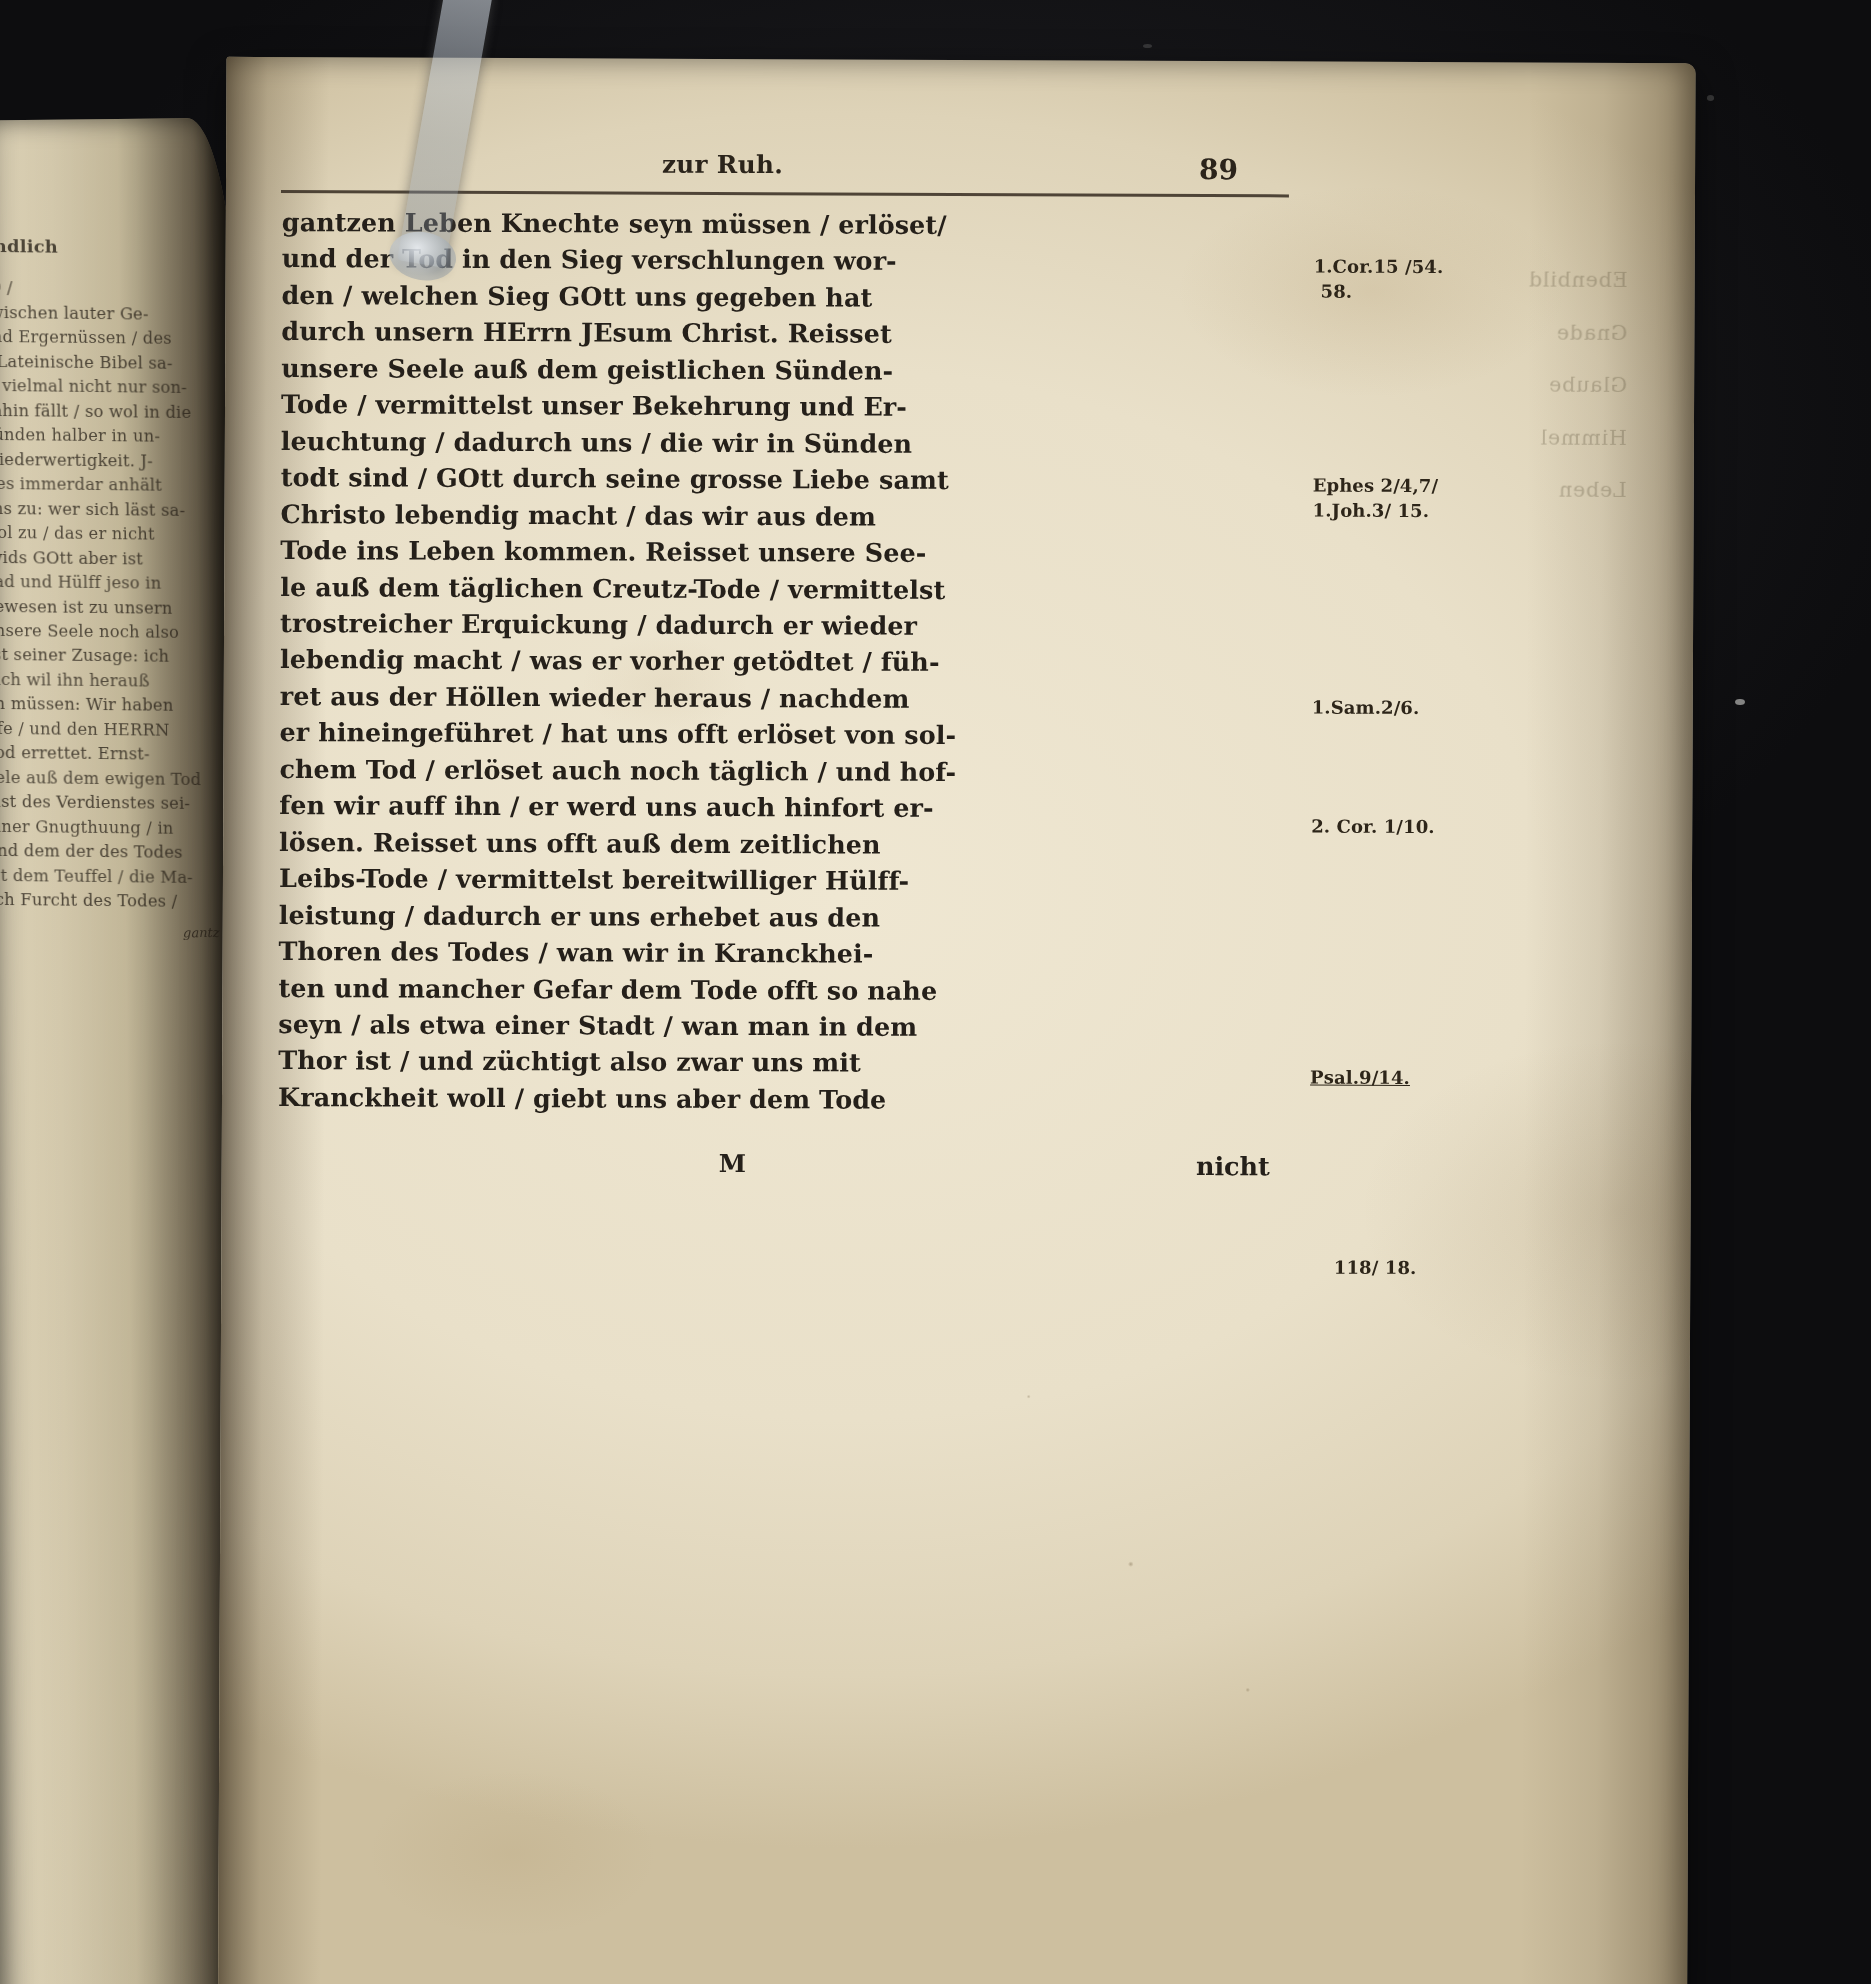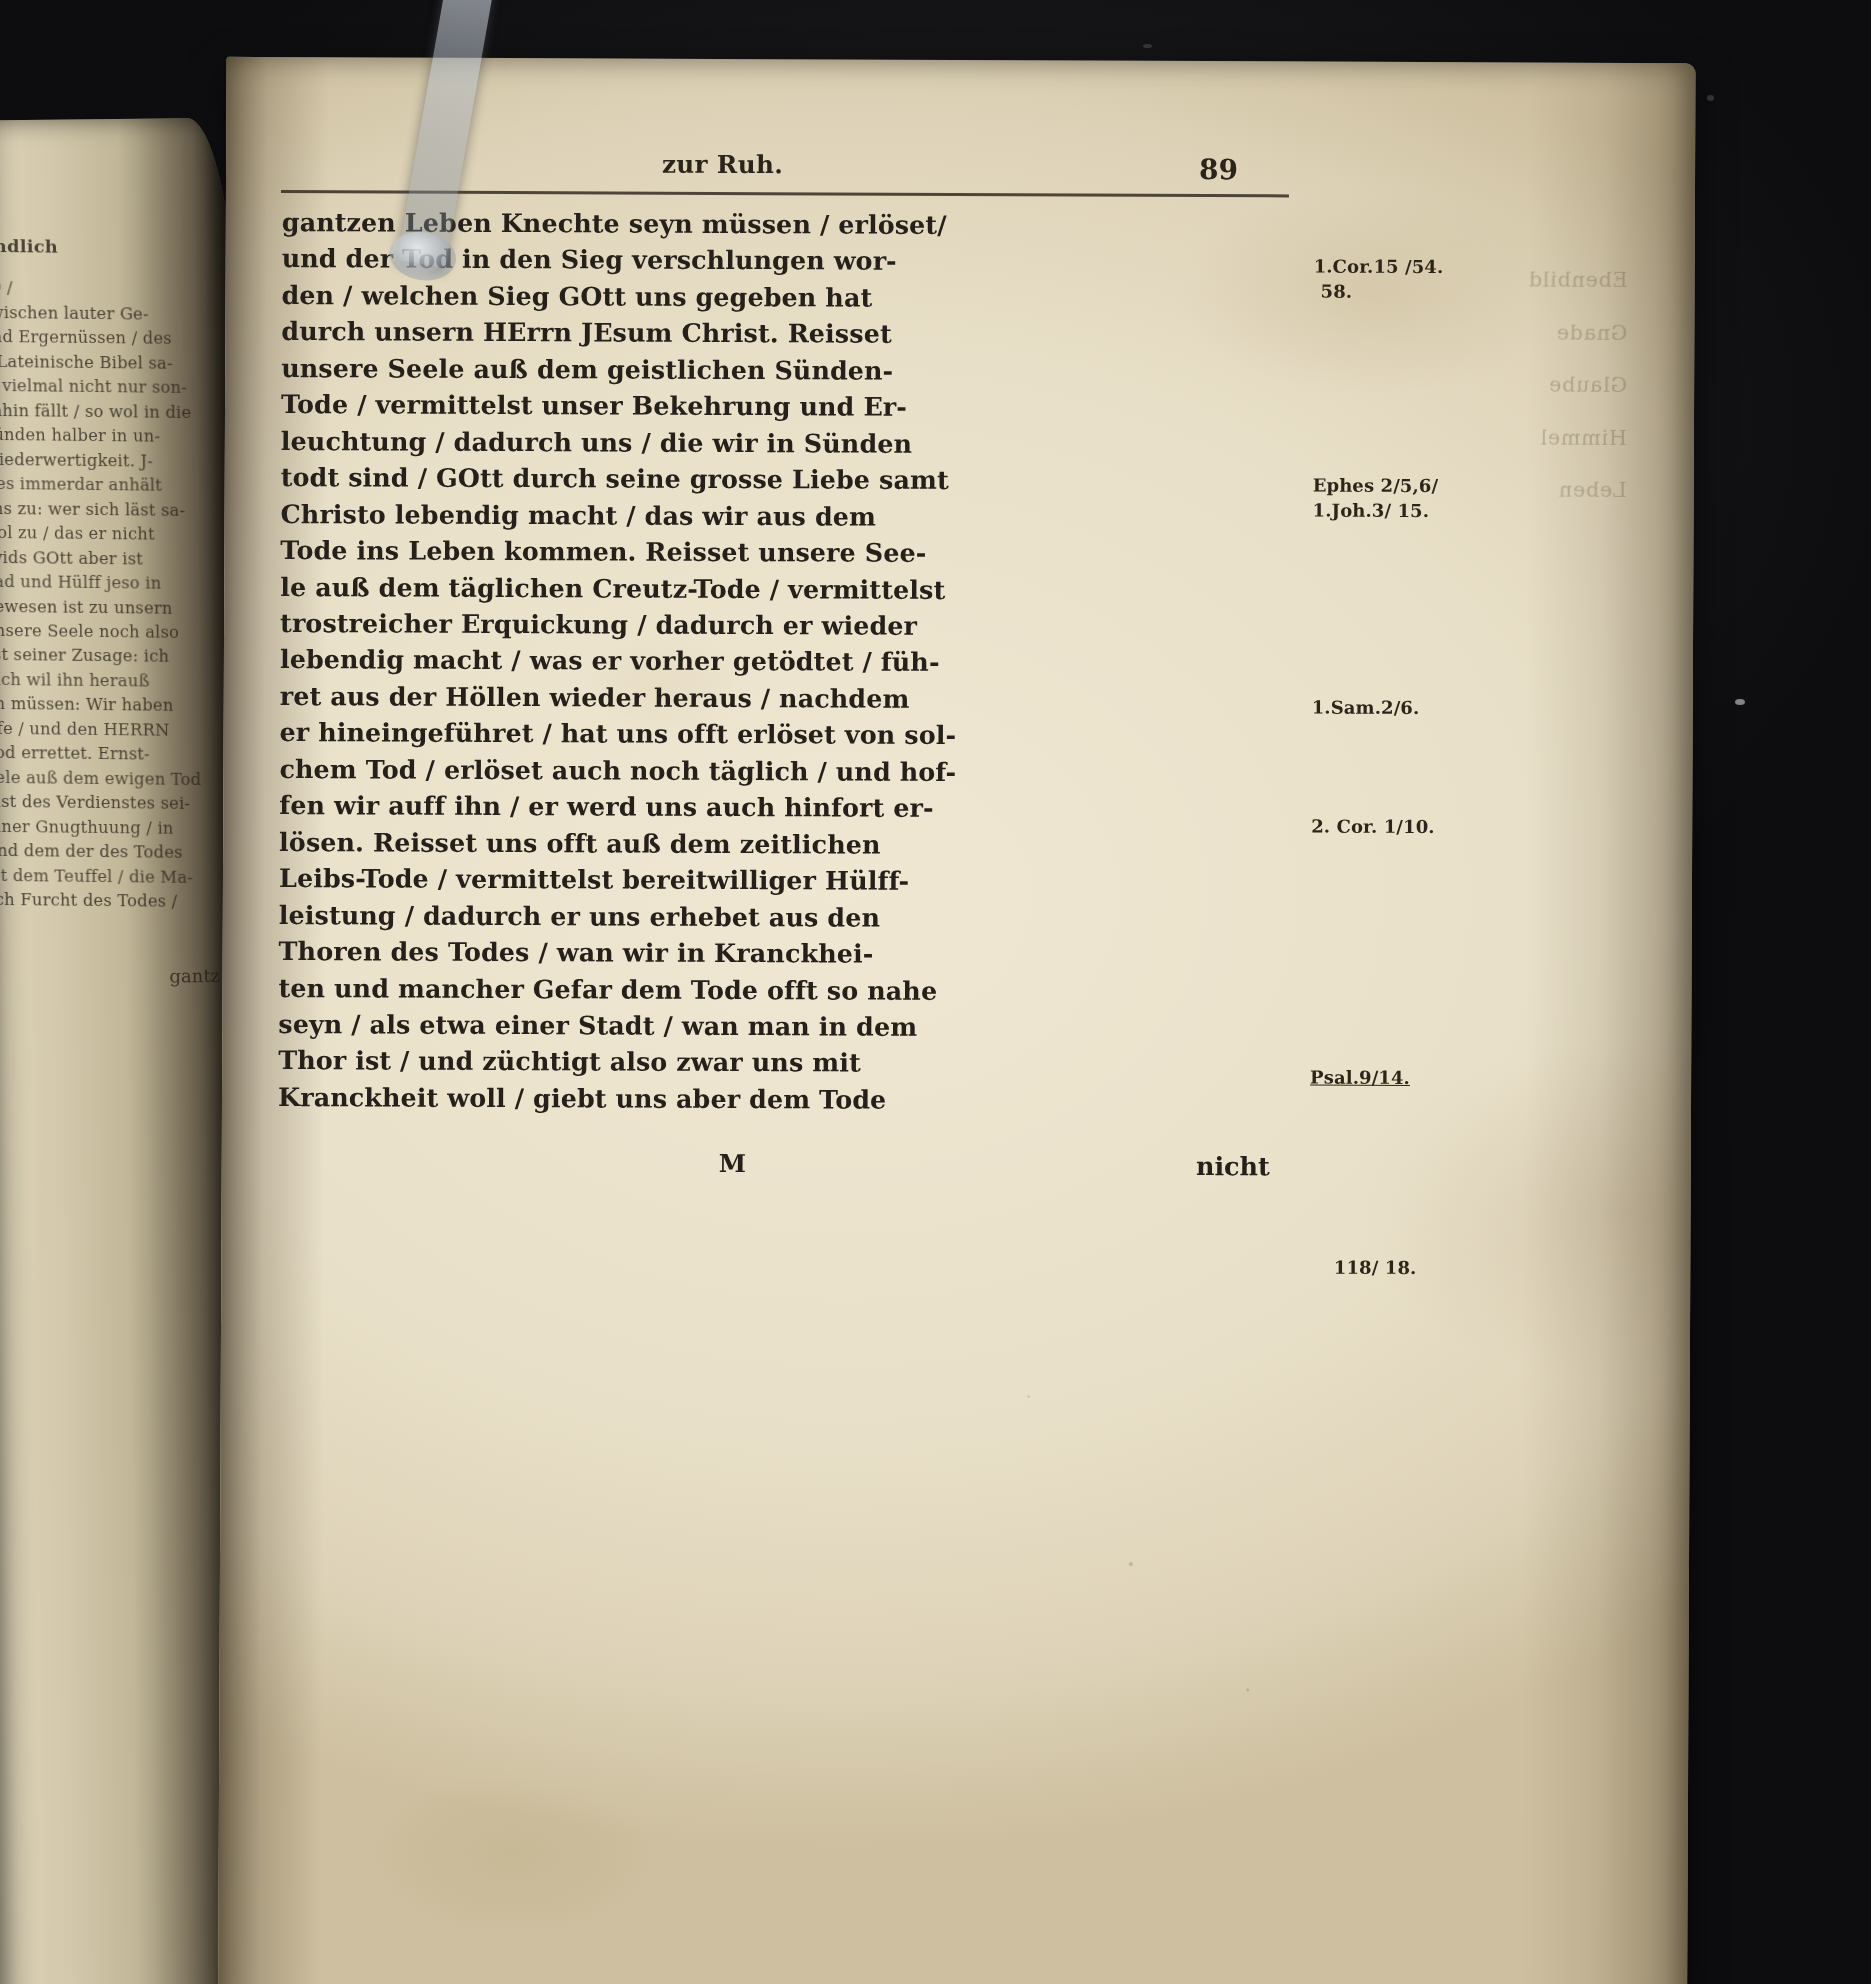--- a/index.html
+++ b/index.html
@@ -78,23 +78,24 @@
     margin-bottom: 16.7px;
   }
   #left-page-text .lp-line {
     white-space: nowrap;
     overflow: hidden;
   }
   #left-page-text .lp-line:nth-child(even) { opacity: .95; }
   #left-page-foot {
     position: absolute;
     right: 24px;
-    bottom: 1220px;
+    bottom: 1266px;
     color: #2a231a;
-    font-size: 18px;
+    font-size: 13px;
+    font-style: italic;
     opacity: .8;
   }
 
   
   #right-page {
     position: absolute;
     left: 222px;
     top: 60px;
     width: 1469px;
     height: 2088px;
@@ -373,21 +374,21 @@
       </div>
 
       <div class="foot-line">
         <span class="signature">M</span>
         <span class="catchword">nicht</span>
       </div>
 
       <div class="margin-refs">
         <span class="ref" style="top:23px;left:0;">1.Cor.15 /54.</span>
         <span class="ref" style="top:48px;left:7px;">58.</span>
-        <span class="ref" style="top:242px;left:0;">Ephes 2/5,6/</span>
+        <span class="ref" style="top:242px;left:0;">Ephes 2/4,7/</span>
         <span class="ref" style="top:267px;left:0;">1.Joh.3/ 15.</span>
         <span class="ref" style="top:464px;left:0;">1.Sam.2/6.</span>
         <span class="ref" style="top:583px;left:0;">2. Cor. 1/10.</span>
         <span class="ref" style="top:834px;left:0;text-decoration:underline;">Psal.9/14.</span>
         <span class="ref" style="top:1024px;left:24.6px;">118/ 18.</span>
       </div>
 
     </div>
   </div>
 

